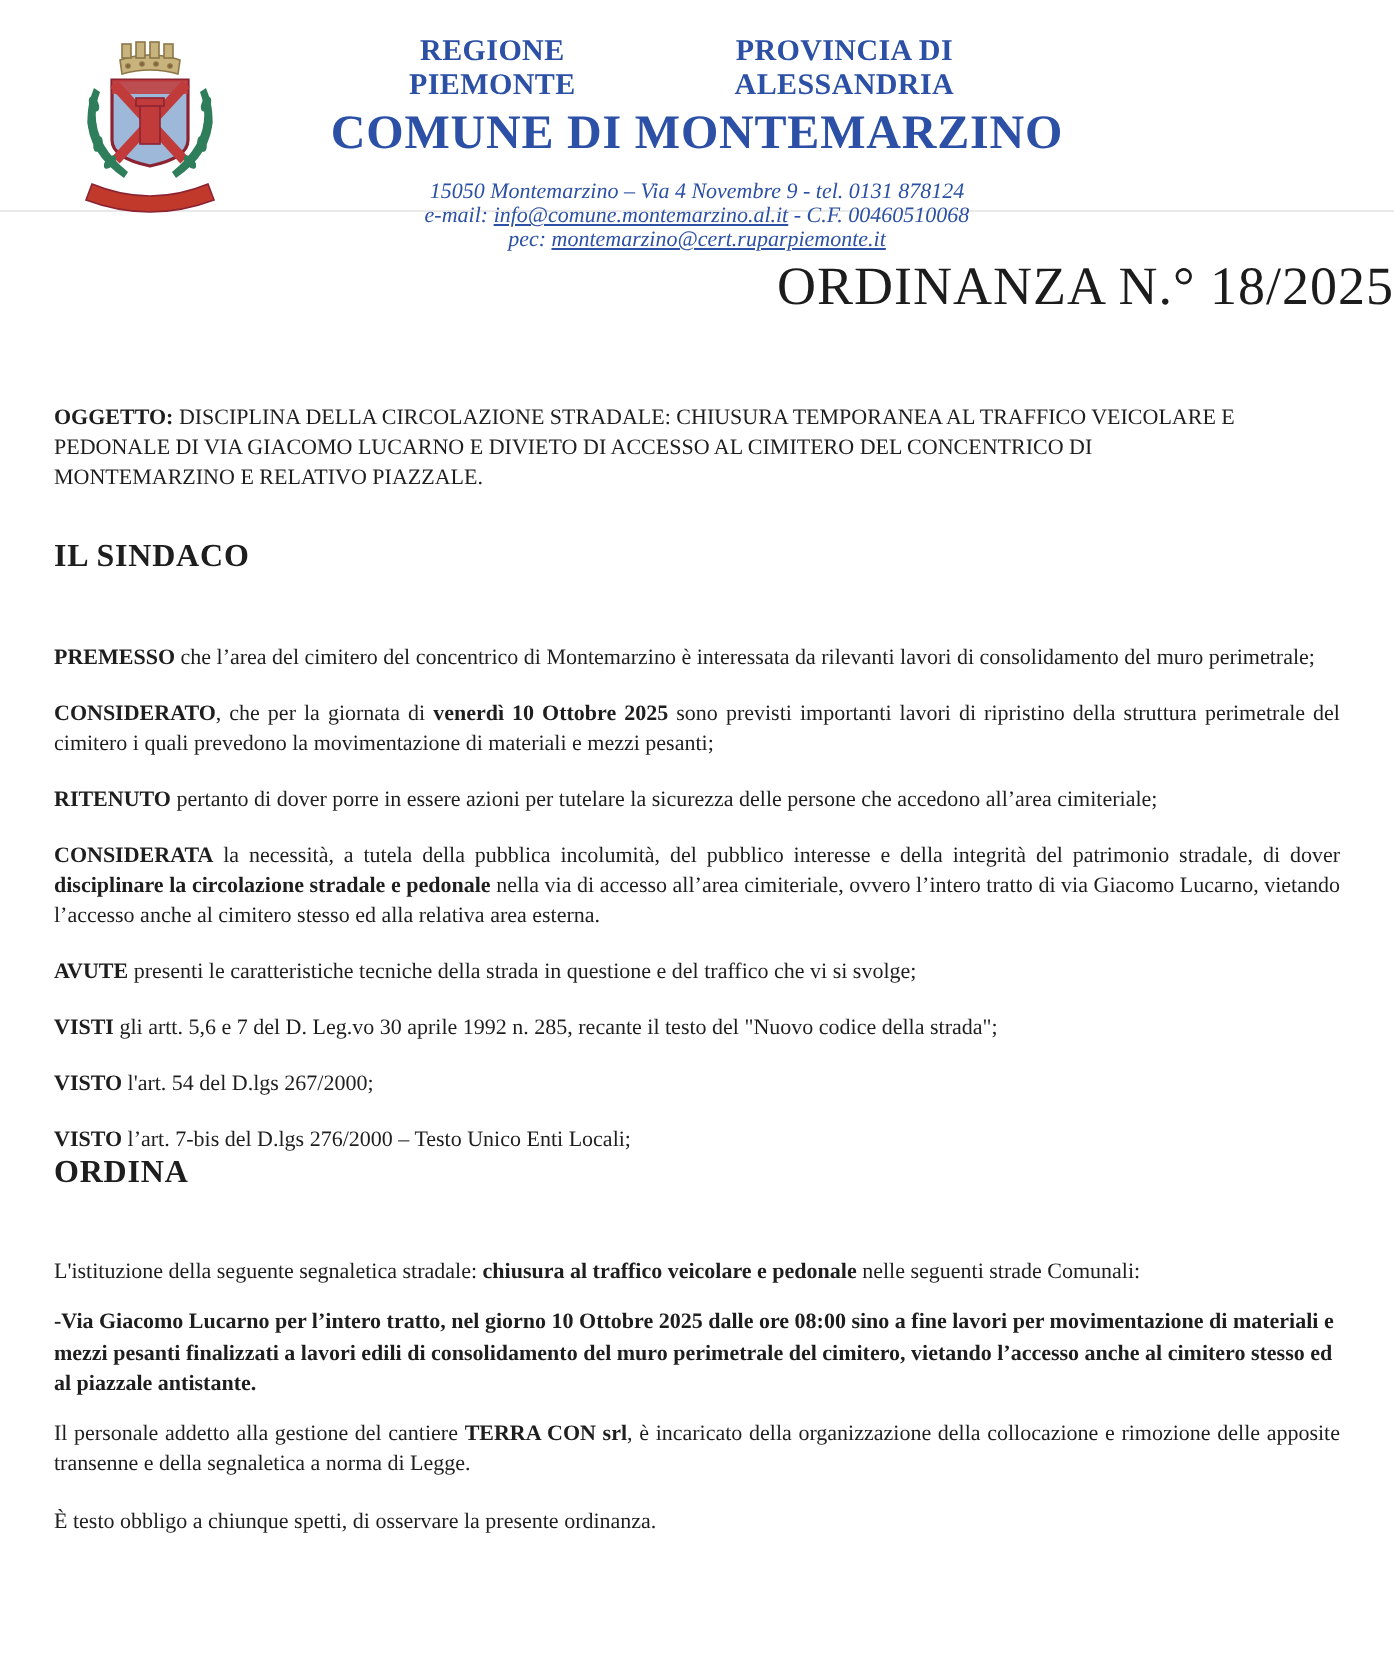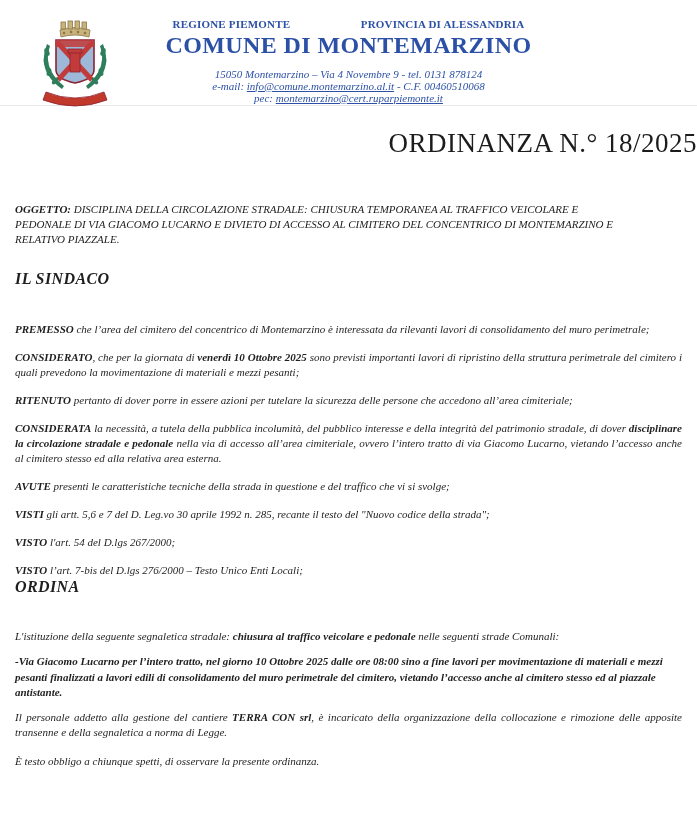--- a/index.html
+++ b/index.html
@@ -13,21 +13,21 @@
   }
   .page { position: relative; width: 697px; height: 835px; background: #fff; }
 
   
   .doc-header { position: relative; height: 104px; padding-top: 16px; }
   .crest { position: absolute; left: 38px; top: 16px; width: 74px; height: 94px; }
   .hdr-center { width: 380px; margin: 0 auto; text-align: center; }
   .hdr-row {
     display: flex; justify-content: space-between;
     width: 352px; margin: 2px auto 0;
-    font-size: 11px; letter-spacing: 0.2px;
+    font-size: 15px; letter-spacing: 0.2px;
     color: #2b50a5; font-weight: bold;
   }
   .municipality {
     margin-top: 2px;
     font-size: 24px; font-weight: bold; letter-spacing: 0.4px;
     color: #2b50a5;
   }
   .contacts { margin-top: 9px; font-size: 11px; line-height: 12px; color: #2b50a5; font-style: italic; }
   .contacts .link { color: #2b50a5; text-decoration: underline; cursor: pointer; }
   .header-rule { border: 0; border-top: 1px solid #e9e9e9; margin-top: 1px; }
@@ -36,21 +36,21 @@
   .doc-title {
     margin-top: 22px;
     text-align: right;
     font-size: 27px; font-weight: normal;
     letter-spacing: 0.5px;
     line-height: 30px;
     color: #1c1c1c;
   }
 
   
-  .content { padding: 0 15px; font-size: 11px; line-height: 15px; font-style: italic; }
+  .content { padding: 0 27px; font-size: 11px; line-height: 15px; }
   .para { margin-top: 13px; text-align: left; }
   .just { text-align: justify; }
   .b { font-weight: bold; }
   .subject { margin-top: 44px; max-width: 608px; }
   .section-heading {
     margin-top: 23px;
     text-align: left;
     font-size: 16px; font-weight: bold;
     letter-spacing: 0.4px;
     line-height: 18px;

